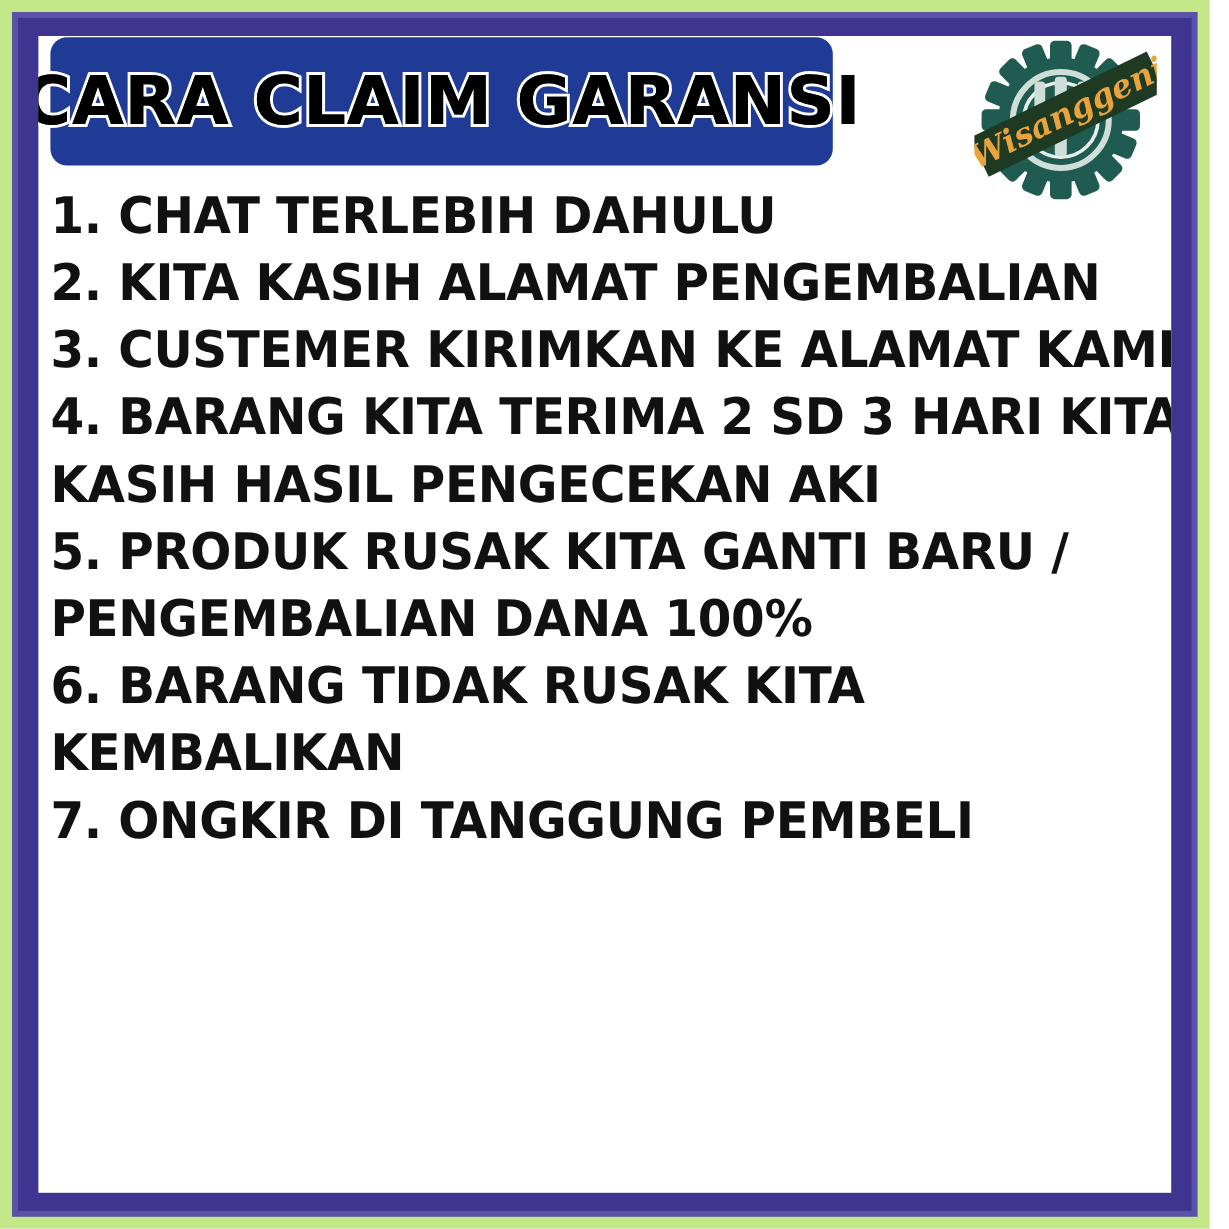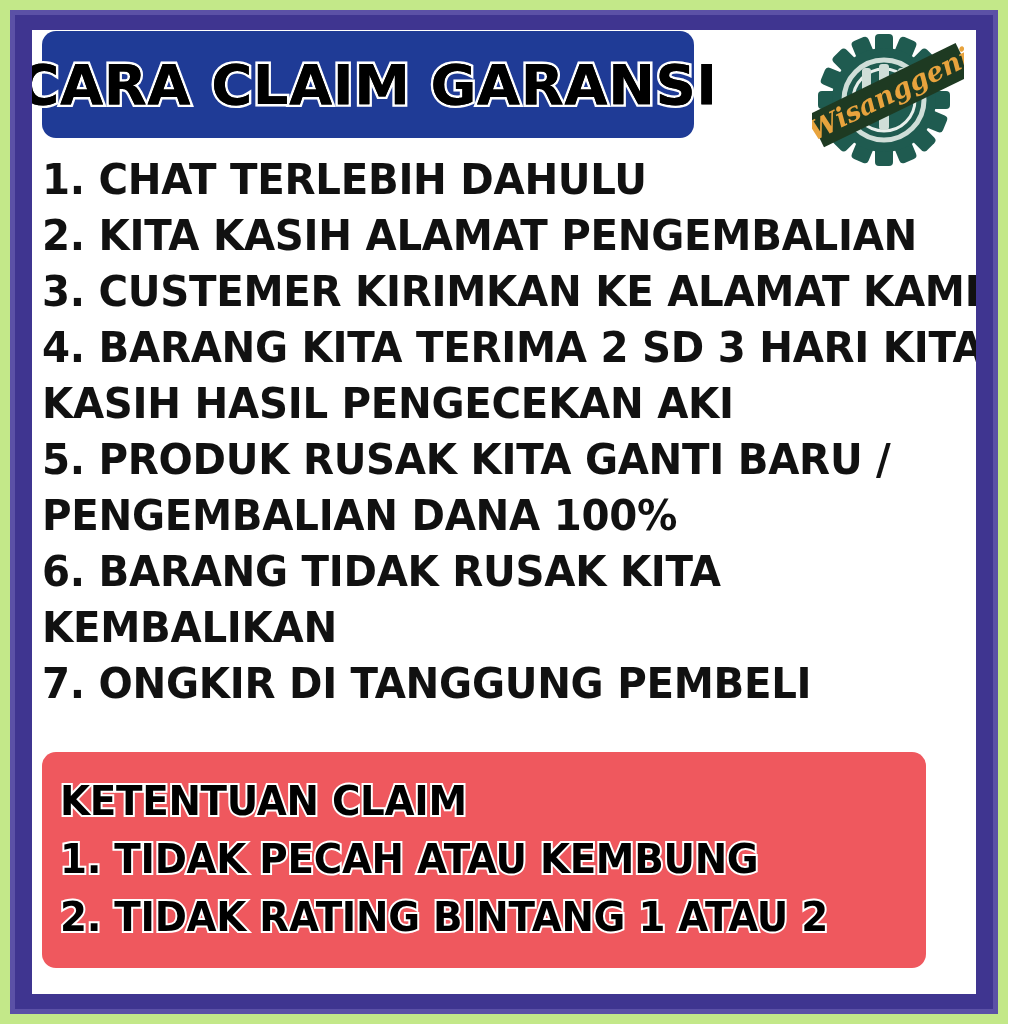--- a/index.html
+++ b/index.html
@@ -206,20 +206,15 @@
       <div class="step-line">3. CUSTEMER KIRIMKAN KE ALAMAT KAMI</div>
       <div class="step-line">4. BARANG KITA TERIMA 2 SD 3 HARI KITA</div>
       <div class="step-line">KASIH HASIL PENGECEKAN AKI</div>
       <div class="step-line">5. PRODUK RUSAK KITA GANTI BARU /</div>
       <div class="step-line">PENGEMBALIAN DANA 100%</div>
       <div class="step-line">6. BARANG TIDAK RUSAK KITA</div>
       <div class="step-line">KEMBALIKAN</div>
       <div class="step-line">7. ONGKIR DI TANGGUNG PEMBELI</div>
     </div>
 
-    <div class="terms-box">
-      <div class="terms-line">KETENTUAN CLAIM</div>
-      <div class="terms-line">1. TIDAK PECAH ATAU KEMBUNG</div>
-      <div class="terms-line">2. TIDAK RATING BINTANG 1 ATAU 2</div>
-    </div>
 
   </div>
 </div>
 
 </body></html>

